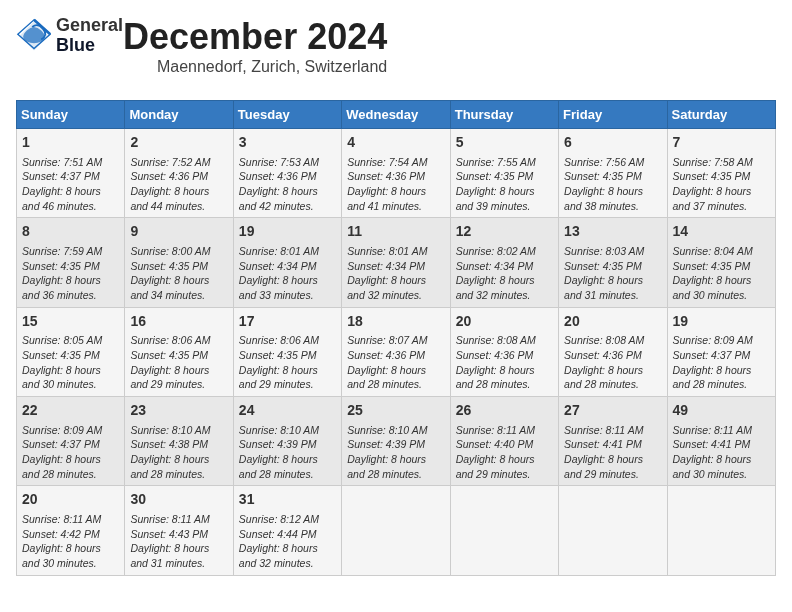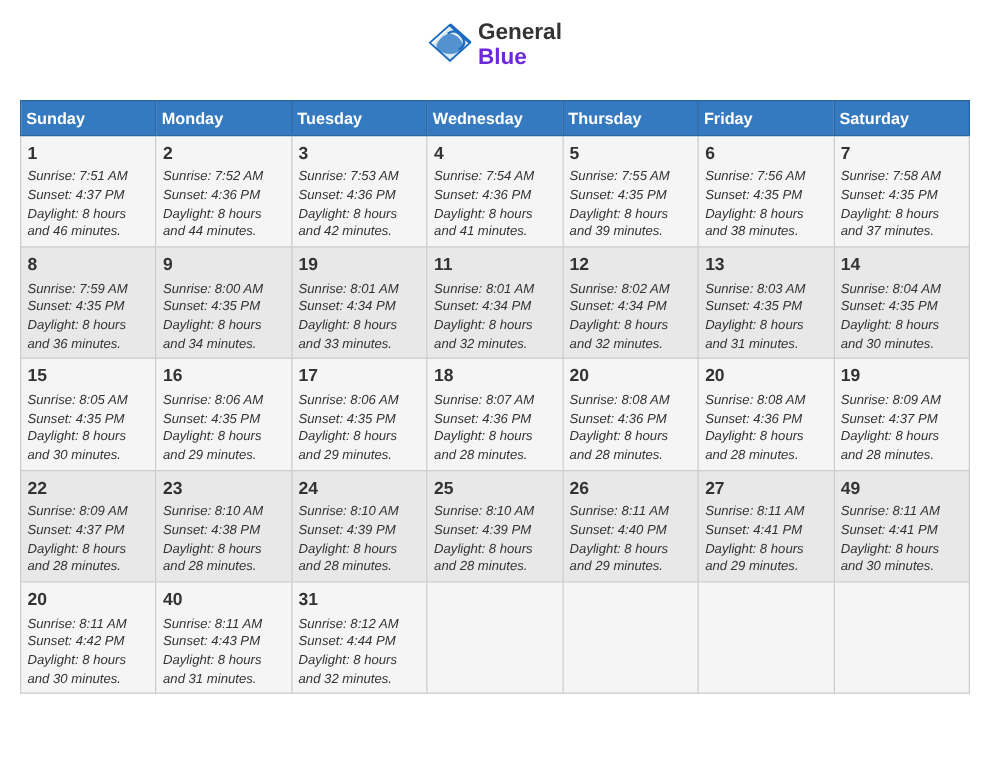--- a/index.html
+++ b/index.html
@@ -5,37 +5,37 @@
     * { box-sizing: border-box; margin: 0; padding: 0; }
     body {
       font-family: Arial, sans-serif;
       background: #fff;
       width: 792px;
       min-height: 612px;
       padding: 16px;
     }
     .header {
       display: flex;
-      justify-content: center;
+      justify-content: flex-start;
       align-items: flex-start;
       margin-bottom: 8px;
     }
     .logo {
       display: flex;
       align-items: center;
       gap: 4px;
     }
     .logo-text {
       font-size: 18px;
       font-weight: bold;
       line-height: 1.1;
     }
     .logo-text span { display: block; }
     .logo-text .general { color: #333; }
-    .logo-text .blue { color: #6d28d9; }
+    .logo-text .blue { color: #0f172a; }
     .logo-icon {
       width: 36px;
       height: 36px;
     }
     .title-block { text-align: right; }
     .month-title {
       font-size: 36px;
       font-weight: bold;
       color: #222;
     }
@@ -98,20 +98,22 @@
       <polygon points="20,2 38,18 20,34 2,18" fill="none" stroke="#1a6bbf" stroke-width="1.5"></polygon>
       <path d="M12,14 Q20,6 28,14 Q36,22 28,26 Q20,30 12,26 Q4,22 12,14Z" fill="#1a6bbf" opacity="0.7"></path>
       <path d="M18,10 Q24,5 30,12 Q36,19 28,24" fill="none" stroke="#1a6bbf" stroke-width="2"></path>
     </svg>
     <div class="logo-text">
       <span class="general">General</span>
       <span class="blue">Blue</span>
     </div>
   </div>
   <div class="title-block">
+    <div class="month-title">December 2024</div>
+    <div class="location-subtitle">Maennedorf, Zurich, Switzerland</div>
   </div>
 </div>
 
 <table>
   <thead>
     <tr>
       <th>Sunday</th>
       <th>Monday</th>
       <th>Tuesday</th>
       <th>Wednesday</th>
@@ -356,21 +358,21 @@
       <tr>
         <td>
         <span class="day-number">20</span>
         <div class="cell-content">
           Sunrise: 8:11 AM<br>
           Sunset: 4:42 PM<br>
           Daylight: 8 hours and 30 minutes.
         </div>
       </td>
         <td>
-        <span class="day-number">40</span>
+        <span class="day-number">30</span>
         <div class="cell-content">
           Sunrise: 8:11 AM<br>
           Sunset: 4:43 PM<br>
           Daylight: 8 hours and 31 minutes.
         </div>
       </td>
         <td>
         <span class="day-number">31</span>
         <div class="cell-content">
           Sunrise: 8:12 AM<br>

